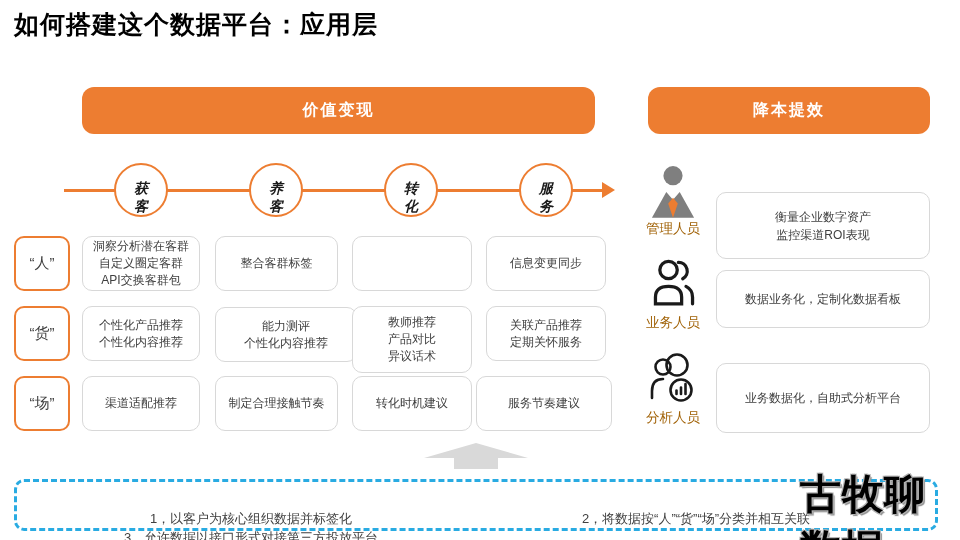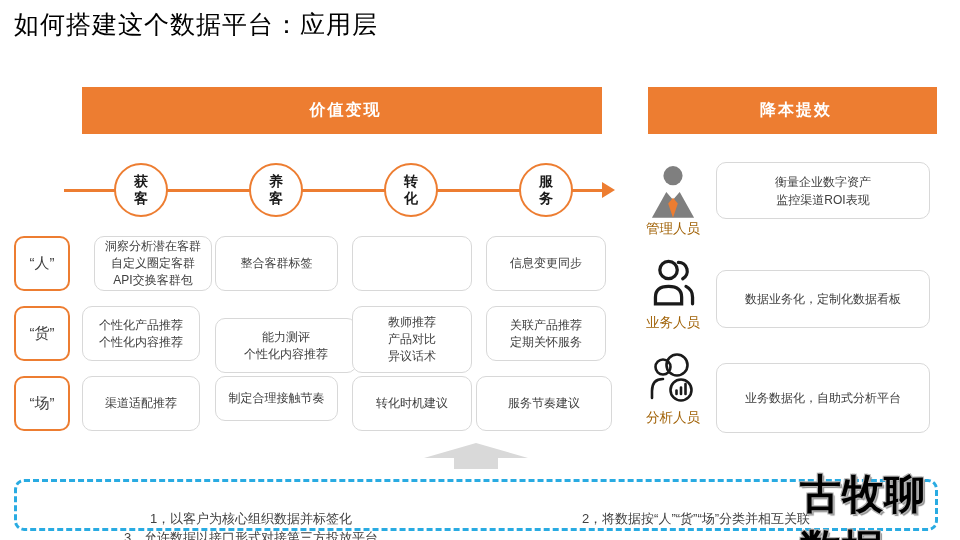--- a/index.html
+++ b/index.html
@@ -1,31 +1,31 @@
 <!DOCTYPE html>
 <html><head>
 <meta charset="utf-8">
 <style>
   html,body{margin:0;padding:0;background:#fff;}
   .slide{position:relative;width:960px;height:540px;background:#fff;overflow:hidden;
          font-family:"Liberation Sans","DejaVu Sans",sans-serif;color:#1a1a1a;}
 
-  .title{position:absolute;left:14px;top:8px;font-size:25px;font-weight:normal;letter-spacing:1px;color:#000;}
+  .title{position:absolute;left:14px;top:8px;font-size:25px;font-weight:bold;letter-spacing:1px;color:#000;}
 
-  .hdr-bar{position:absolute;top:87px;height:47px;background:#ED7D31;border-radius:0;
+  .hdr-bar{position:absolute;top:87px;height:47px;background:#ED7D31;border-radius:12px;
            color:#fff;font-weight:bold;font-size:16px;letter-spacing:2px;
-           display:flex;align-items:center;justify-content:center;padding-left:7px;}
+           display:flex;align-items:center;justify-content:center;}
   .hdr-left{left:82px;width:513px;}
   .hdr-right{left:648px;width:282px;}
 
   .tl-line{position:absolute;left:64px;top:189px;width:540px;height:3px;background:#ED7D31;}
   .tl-arrow{position:absolute;left:602px;top:182px;width:0;height:0;
             border-top:8px solid transparent;border-bottom:8px solid transparent;border-left:13px solid #ED7D31;}
   .stage{position:absolute;top:163px;width:54px;height:54px;background:#fff;border:2.5px solid #ED7D31;
-         border-radius:50%;display:flex;align-items:center;justify-content:center;box-sizing:border-box;}
+         border-radius:50%;display:flex;align-items:flex-end;justify-content:center;box-sizing:border-box;font-style:italic;}
   .stage-text{display:inline-block;width:1.15em;font-size:14px;font-weight:bold;line-height:1.25;text-align:center;color:#1a1a1a;}
 
   .row-label{position:absolute;left:14px;width:56px;height:55px;border:2.5px solid #ED7D31;border-radius:10px;
              box-sizing:border-box;display:flex;align-items:center;justify-content:center;
              font-size:15px;color:#404040;background:#fff;}
   .cell{position:absolute;border:1.5px solid #D8D8D8;border-radius:10px;background:#fff;box-sizing:border-box;
         display:flex;flex-direction:column;align-items:center;justify-content:center;
         font-size:12px;color:#404040;line-height:1.4;text-align:center;}
 
   .role-icon{position:absolute;}
@@ -68,73 +68,73 @@
     <span class="stage-text">转化</span>
   </div>
   <div class="stage" style="left:519px">
     <span class="stage-text">服务</span>
   </div>
 
   <div class="row-label" style="top:236px">“人”</div>
   <div class="row-label" style="top:306px">“货”</div>
   <div class="row-label" style="top:376px">“场”</div>
 
-  <div class="cell" style="left:94px;top:236px;width:118px;height:55px">
+  <div class="cell" style="left:82px;top:236px;width:118px;height:55px">
     <div>洞察分析潜在客群</div>
     <div>自定义圈定客群</div>
     <div>API交换客群包</div>
   </div>
   <div class="cell" style="left:215px;top:236px;width:123px;height:55px">
     <div>整合客群标签</div>
   </div>
   <div class="cell" style="left:352px;top:236px;width:120px;height:55px"></div>
   <div class="cell" style="left:486px;top:236px;width:120px;height:55px">
     <div>信息变更同步</div>
   </div>
 
   <div class="cell" style="left:82px;top:306px;width:118px;height:55px">
     <div>个性化产品推荐</div>
     <div>个性化内容推荐</div>
   </div>
-  <div class="cell" style="left:215px;top:318px;width:142px;height:55px">
+  <div class="cell" style="left:215px;top:307px;width:142px;height:55px">
     <div>能力测评</div>
     <div>个性化内容推荐</div>
   </div>
   <div class="cell" style="left:352px;top:306px;width:120px;height:67px">
     <div>教师推荐</div>
     <div>产品对比</div>
     <div>异议话术</div>
   </div>
   <div class="cell" style="left:486px;top:306px;width:120px;height:55px">
     <div>关联产品推荐</div>
     <div>定期关怀服务</div>
   </div>
 
   <div class="cell" style="left:82px;top:376px;width:118px;height:55px">
     <div>渠道适配推荐</div>
   </div>
-  <div class="cell" style="left:215px;top:376px;width:123px;height:45px">
+  <div class="cell" style="left:215px;top:376px;width:123px;height:55px">
     <div>制定合理接触节奏</div>
   </div>
   <div class="cell" style="left:352px;top:376px;width:120px;height:55px">
     <div>转化时机建议</div>
   </div>
   <div class="cell" style="left:476px;top:376px;width:136px;height:55px">
     <div>服务节奏建议</div>
   </div>
 
   <div class="role-icon" style="left:650px;top:164px">
     <svg width="46" height="54" viewBox="0 0 48 56">
       <circle cx="24" cy="12" r="10" fill="#7F7F7F"></circle>
       <path d="M2 56 L17 29 L24 37 L31 29 L46 56 Z" fill="#7F7F7F"></path>
       <path d="M24 35 L29 41 L24 56 L19 41 Z" fill="#ED7D31"></path>
     </svg>
   </div>
   <div class="role-label" style="top:220px">管理人员</div>
-  <div class="role-box" style="top:162px;height:57px">
+  <div class="role-box" style="top:192px;height:67px">
     <div>衡量企业数字资产</div>
     <div>监控渠道ROI表现</div>
   </div>
 
   <div class="role-icon" style="left:652px;top:258px">
     <svg width="44" height="48" viewBox="0 0 40 44" fill="none" stroke="#1a1a1a" stroke-width="3" stroke-linecap="round">
       <circle cx="15" cy="11" r="8"></circle>
       <path d="M3 42 v-6 q0 -10 12 -10 q12 0 12 10 v6 z"></path>
       <path d="M24 4 a8 8 0 0 1 4 15"></path>
       <path d="M31 26 q6 3 6 10 v6"></path>

